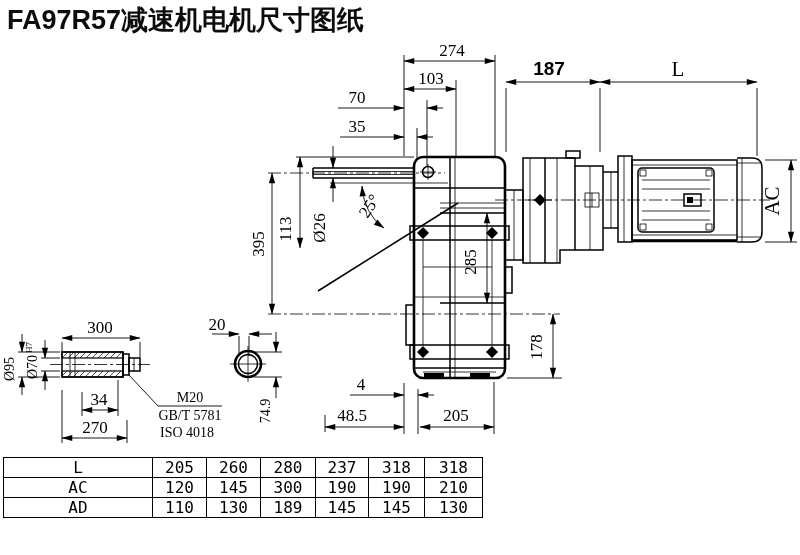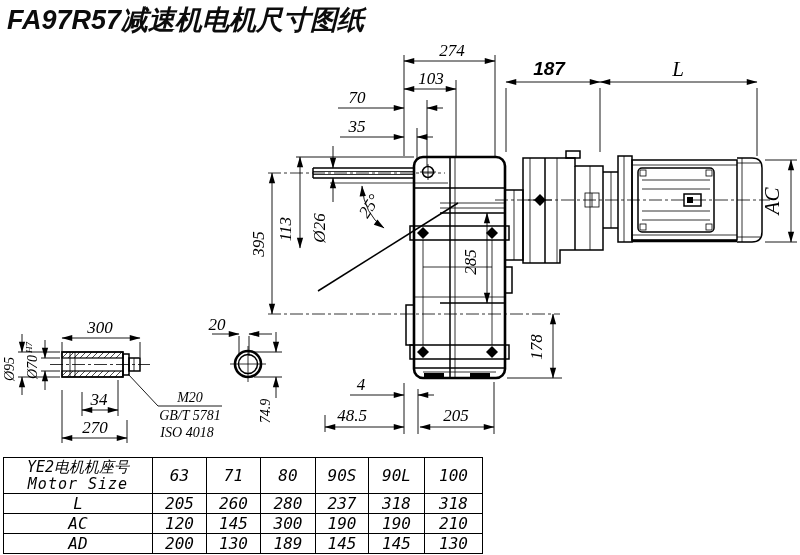--- a/index.html
+++ b/index.html
@@ -1,17 +1,17 @@
 <!DOCTYPE html>
 <html><head>
 <meta charset="utf-8">
 <style>
   html,body{margin:0;padding:0;background:#fff;}
   #stage{position:relative;width:800px;height:555px;background:#fff;overflow:hidden;
-         font-family:"Liberation Sans",sans-serif;font-style:italic;}
+         font-family:"Liberation Sans",sans-serif;}
   #title{position:absolute;left:7px;top:2px;font-size:27px;font-weight:800;color:#0c0c0c;
          letter-spacing:0px;font-family:"Liberation Sans",sans-serif;}
   #logo{position:absolute;left:43px;top:103px;border:3px solid #46291d;background:#fff;padding:1px;}
   #logo .inner{border:1.5px solid #333;padding:0px 4px;}
   #logo .txt{font-family:"Liberation Serif",serif;font-weight:bold;color:#2323bb;font-size:23px;
          letter-spacing:0.5px;line-height:26px;display:block;}
   svg{position:absolute;left:0;top:0;}
   svg text{fill:#000;font-family:"Liberation Serif","DejaVu Serif",serif;}
   .dt{font-size:17px;}
   .ds{font-size:14px;}
@@ -280,53 +280,41 @@
     <colgroup>
       <col style="width:149px">
         <col style="width:54px">
         <col style="width:54px">
       <col style="width:55px">
         <col style="width:53px">
         <col style="width:56px">
         <col style="width:58px">
     </colgroup>
     <tbody>
-        <tr class="hd">
-      <td>
-        <span class="cn">YE2电机机座号</span>
-        <span class="en">Motor Size</span>
-      </td>
-      <td>63</td>
-      <td>71</td>
-      <td>80</td>
-      <td>90S</td>
-      <td>90L</td>
-      <td>100</td>
-    </tr>
     <tr>
       <td>L</td>
       <td>205</td>
       <td>260</td>
       <td>280</td>
       <td>237</td>
       <td>318</td>
       <td>318</td>
     </tr>
     <tr>
       <td>AC</td>
       <td>120</td>
       <td>145</td>
       <td>300</td>
       <td>190</td>
       <td>190</td>
       <td>210</td>
     </tr>
     <tr>
       <td>AD</td>
-      <td>200</td>
+      <td>110</td>
       <td>130</td>
       <td>189</td>
       <td>145</td>
       <td>145</td>
       <td>130</td>
     </tr>
   </tbody>
     </table>
 
 </div>

